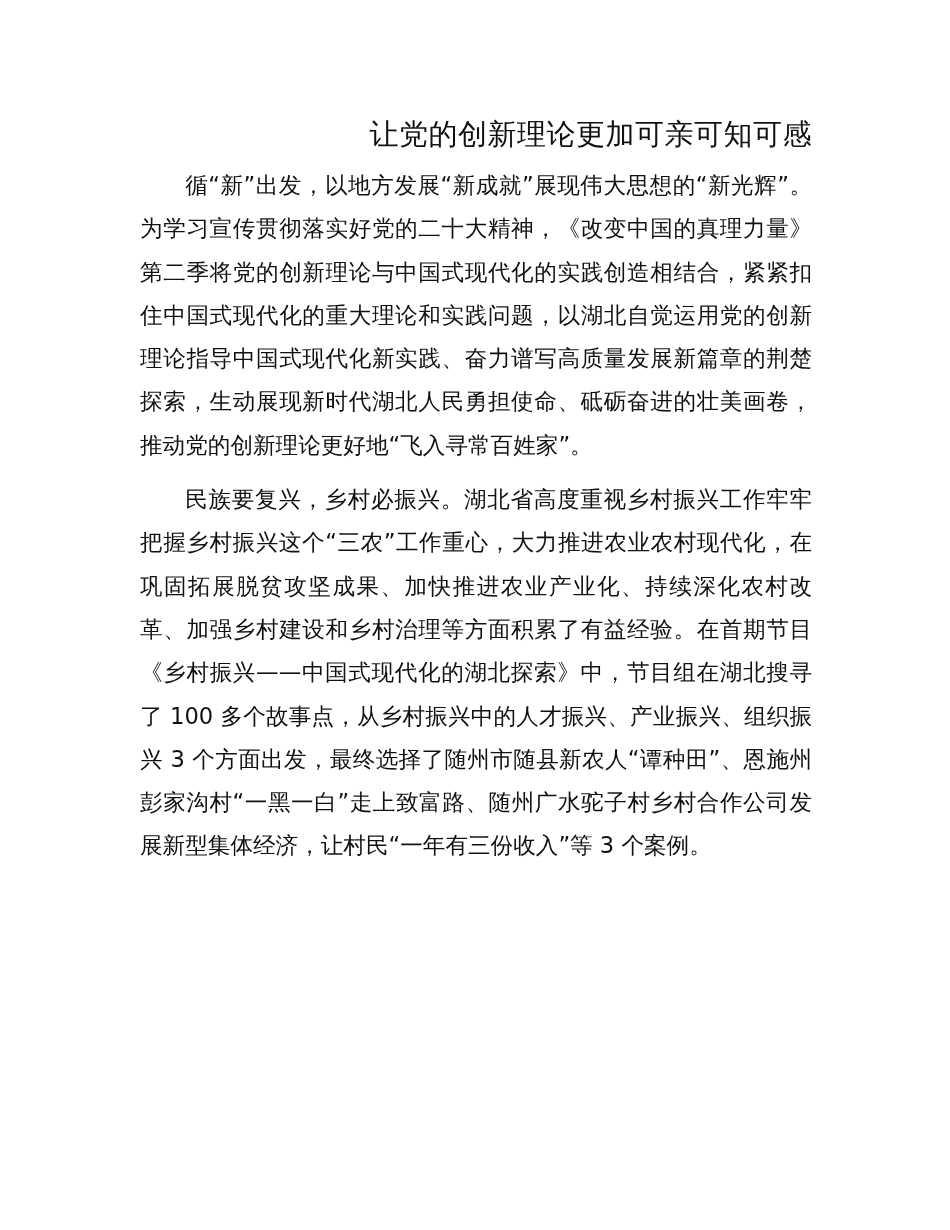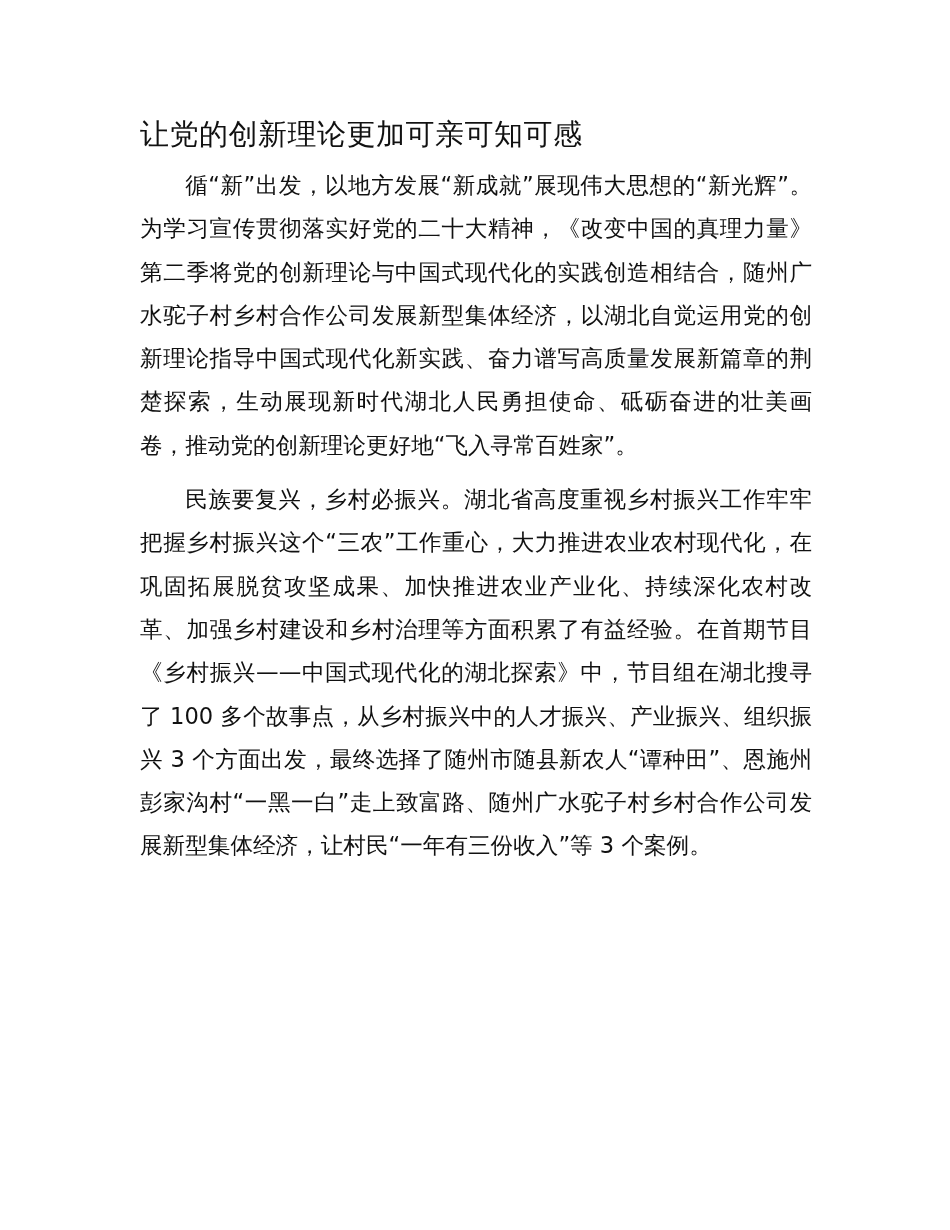--- a/index.html
+++ b/index.html
@@ -17,35 +17,35 @@
     }
     .page {
       position: absolute;
       left: 140px;
       top: 112px;
       width: 672px;
     }
     .title {
       font-size: 29px;
       line-height: 44px;
-      text-align: left;
+      text-align: right;
       margin: 0 0 8px 0;
       font-weight: normal;
       letter-spacing: 0.5px;
     }
     .para {
       font-size: 22.6px;
       line-height: 43.3px;
       margin: 0 0 11px 0;
       text-indent: 2em;
       text-align: justify;
       text-justify: inter-character;
       word-break: break-all;
     }
   </style>
 </head>
 <body>
 
 <div class="page">
   <h1 class="title">让党的创新理论更加可亲可知可感</h1>
-  <p class="para">循“新”出发，以地方发展“新成就”展现伟大思想的“新光辉”。为学习宣传贯彻落实好党的二十大精神，《改变中国的真理力量》第二季将党的创新理论与中国式现代化的实践创造相结合，随州广水驼子村乡村合作公司发展新型集体经济，以湖北自觉运用党的创新理论指导中国式现代化新实践、奋力谱写高质量发展新篇章的荆楚探索，生动展现新时代湖北人民勇担使命、砥砺奋进的壮美画卷，推动党的创新理论更好地“飞入寻常百姓家”。</p>
+  <p class="para">循“新”出发，以地方发展“新成就”展现伟大思想的“新光辉”。为学习宣传贯彻落实好党的二十大精神，《改变中国的真理力量》第二季将党的创新理论与中国式现代化的实践创造相结合，紧紧扣住中国式现代化的重大理论和实践问题，以湖北自觉运用党的创新理论指导中国式现代化新实践、奋力谱写高质量发展新篇章的荆楚探索，生动展现新时代湖北人民勇担使命、砥砺奋进的壮美画卷，推动党的创新理论更好地“飞入寻常百姓家”。</p>
   <p class="para">民族要复兴，乡村必振兴。湖北省高度重视乡村振兴工作牢牢把握乡村振兴这个“三农”工作重心，大力推进农业农村现代化，在巩固拓展脱贫攻坚成果、加快推进农业产业化、持续深化农村改革、加强乡村建设和乡村治理等方面积累了有益经验。在首期节目《乡村振兴——中国式现代化的湖北探索》中，节目组在湖北搜寻了 100 多个故事点，从乡村振兴中的人才振兴、产业振兴、组织振兴 3 个方面出发，最终选择了随州市随县新农人“谭种田”、恩施州彭家沟村“一黑一白”走上致富路、随州广水驼子村乡村合作公司发展新型集体经济，让村民“一年有三份收入”等 3 个案例。</p>
 </div>
 
 </body></html>

